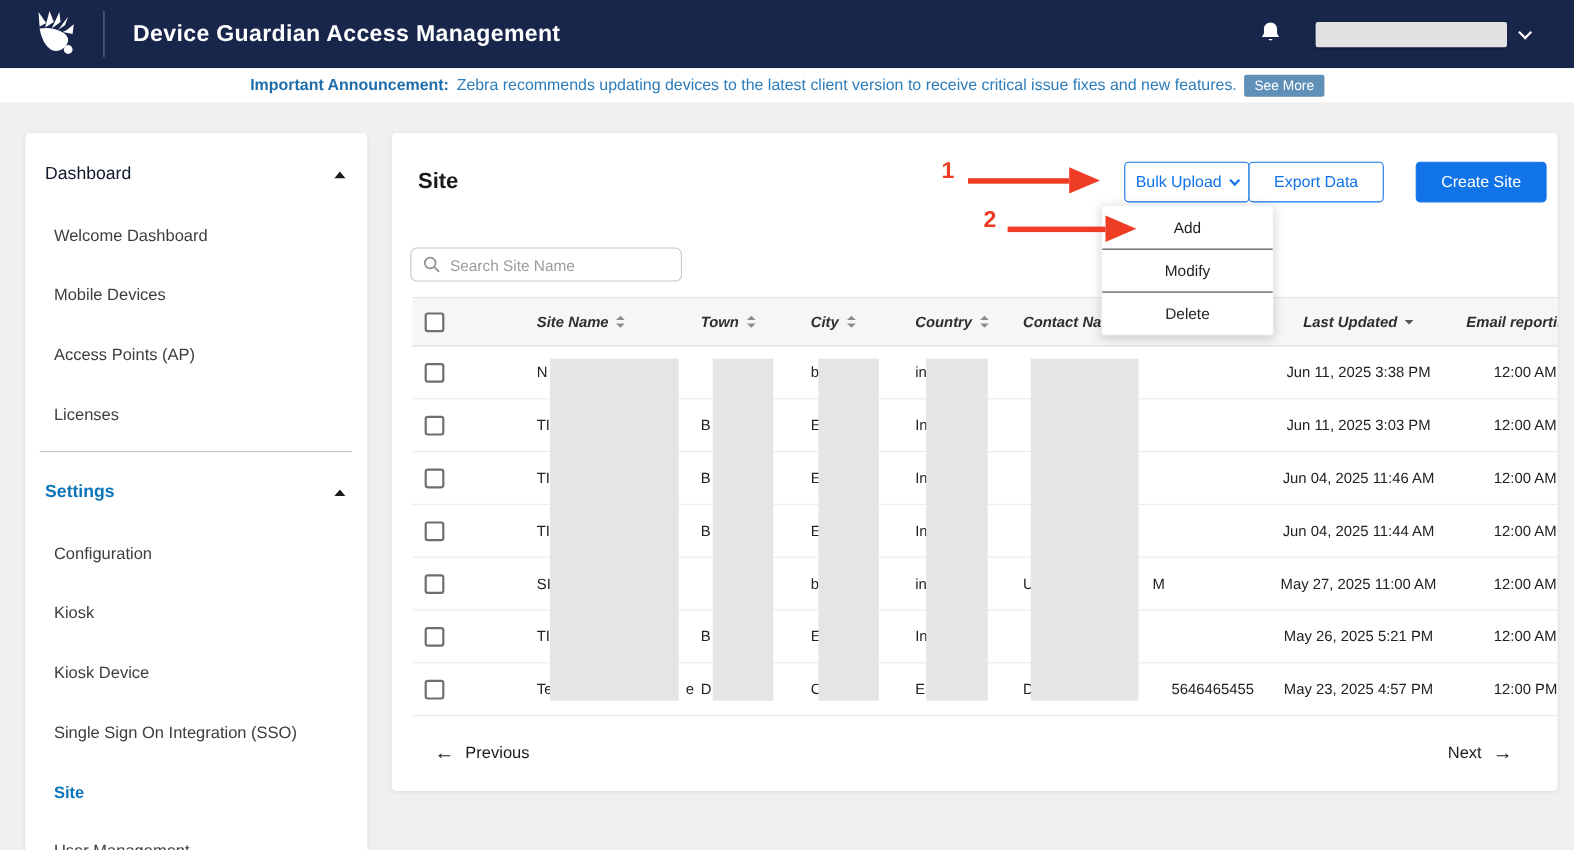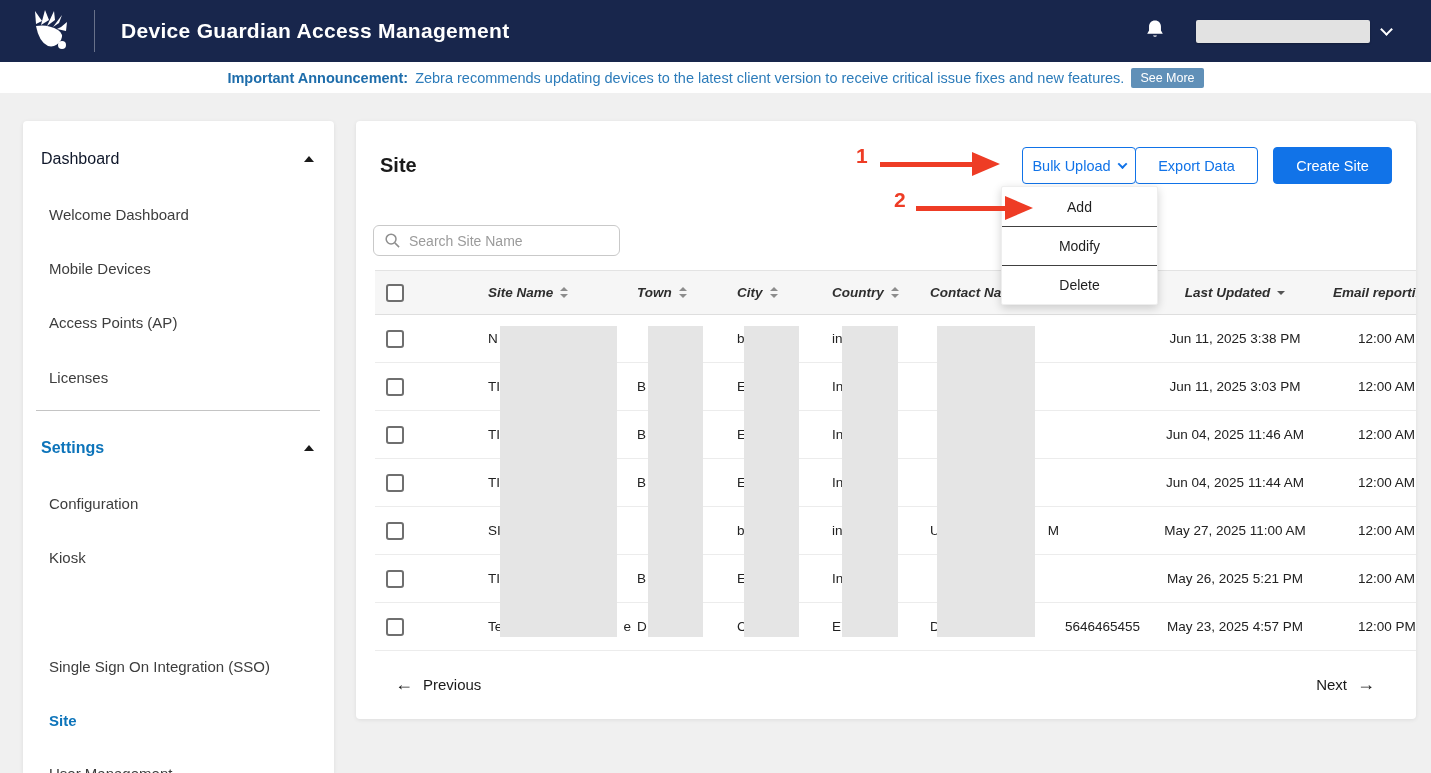--- a/index.html
+++ b/index.html
@@ -42,21 +42,21 @@
   .side-divider { position:absolute; left:13px; top:289px; width:284px; border-top:1px solid #c4c4c4; }
 
   
   .card { position:absolute; left:356px; top:121px; width:1060px; height:598px; background:#fff;
           border-radius:4px; box-shadow:0 1px 4px rgba(0,0,0,.08); overflow:hidden; }
   .page-title { position:absolute; left:24px; top:33px; font-size:20px; font-weight:bold; color:#1a1a1a; }
 
   .btn { position:absolute; top:26px; height:37px; border-radius:4px; font-size:14.5px; cursor:pointer;
          display:flex; align-items:center; justify-content:center; font-family:inherit; }
   .btn-outline { background:#fff; border:1px solid #1173e8; color:#1173e8; }
-  .btn-fill    { background:#1173e8; border:1px solid #1173e8; color:#fff; }
+  .btn-fill    { background:#1173e8; border:1px solid #1173e8; color:#fff;margin-left:14px; }
   .btn-bulk   { left:666px; width:114px; gap:8px; }
   .btn-export { left:779px; width:123px; }
   .btn-create { left:917px; width:119px; }
   .chev-down-blue { width:7px; height:7px; border-right:2px solid #1173e8; border-bottom:2px solid #1173e8;
                     transform:rotate(45deg) translate(-1px,-1px); }
 
   .search-box { position:absolute; left:17px; top:104px; width:247px; height:31px; border:1px solid #c9c9c9;
                 border-radius:6px; display:flex; align-items:center; padding:0 10px; gap:8px; background:#fff; }
   .search-box input { border:none; outline:none; flex:1; font-size:14px; color:#333; font-family:inherit; }
   .search-box input::placeholder { color:#9b9b9b; }
@@ -175,20 +175,23 @@
     <div class="side-item side-group side-blue" style="top:315px">
       <span>Settings</span>
       <span class="caret-up"></span>
     </div>
     <div class="side-item side-sub" style="top:370px">
         <span>Configuration</span>
       </div>
     <div class="side-item side-sub" style="top:424px">
         <span>Kiosk</span>
       </div>
+    <div class="side-item side-sub" style="top:478px">
+        <span>Kiosk Device</span>
+      </div>
     <div class="side-item side-sub" style="top:533px">
         <span>Single Sign On Integration (SSO)</span>
       </div>
     <div class="side-item side-sub side-blue" style="top:587px">
         <span>Site</span>
       </div>
     <div class="side-item side-sub" style="top:640px">
         <span>User Management</span>
       </div>
   </aside>

